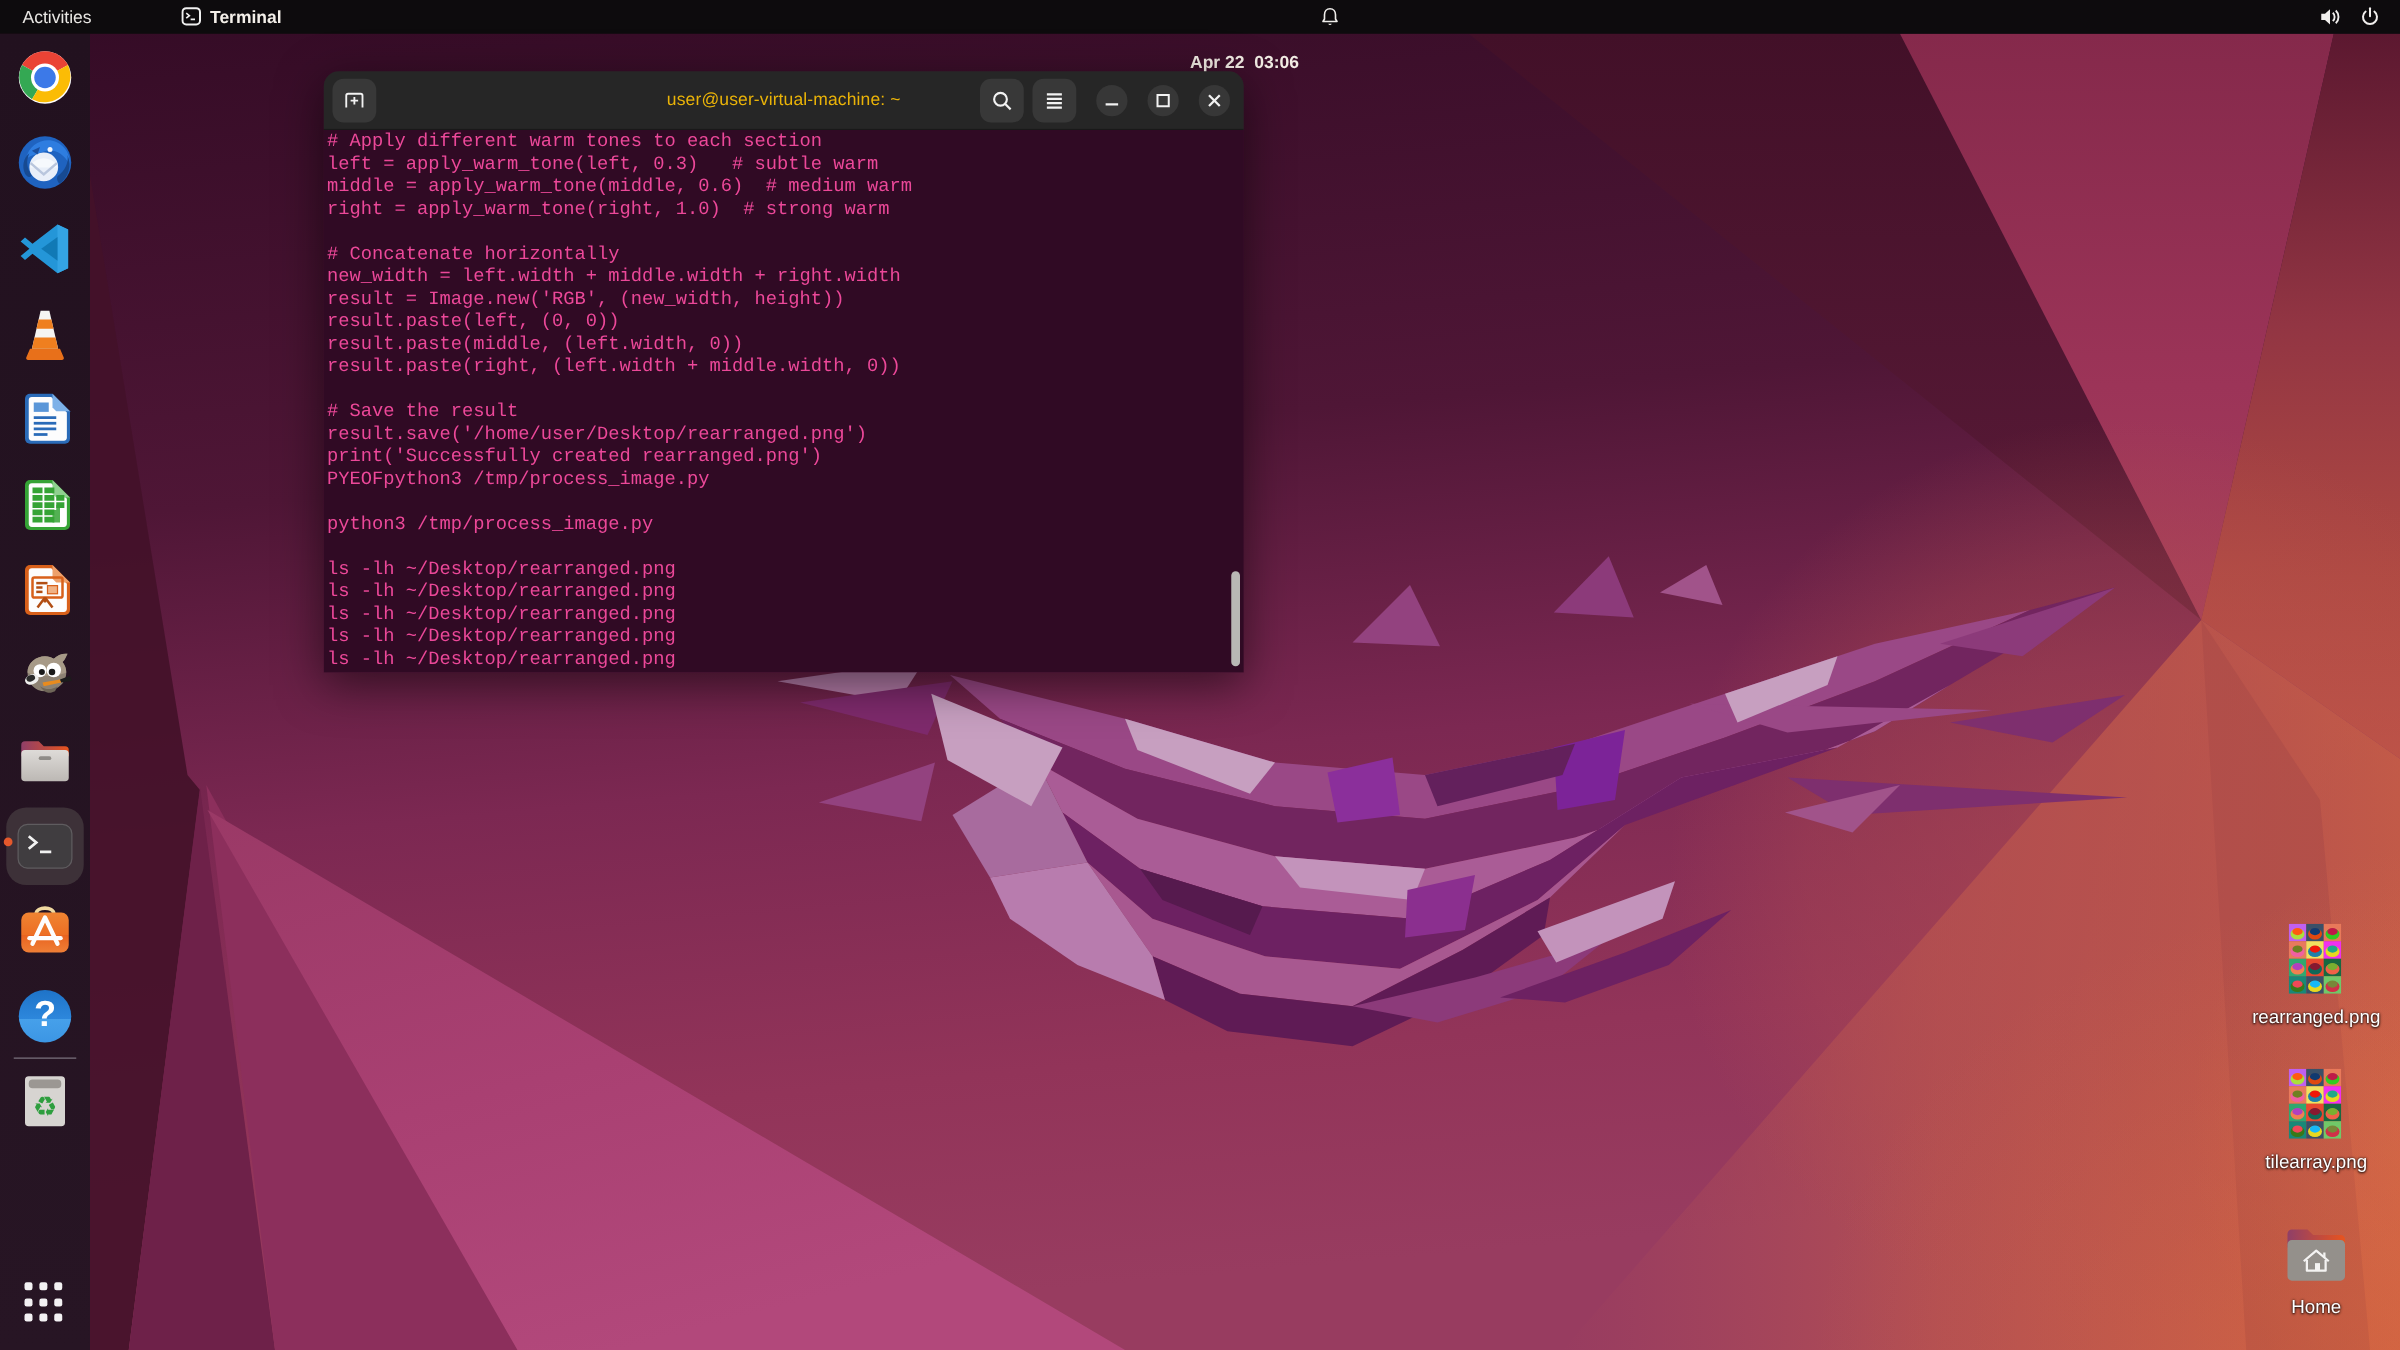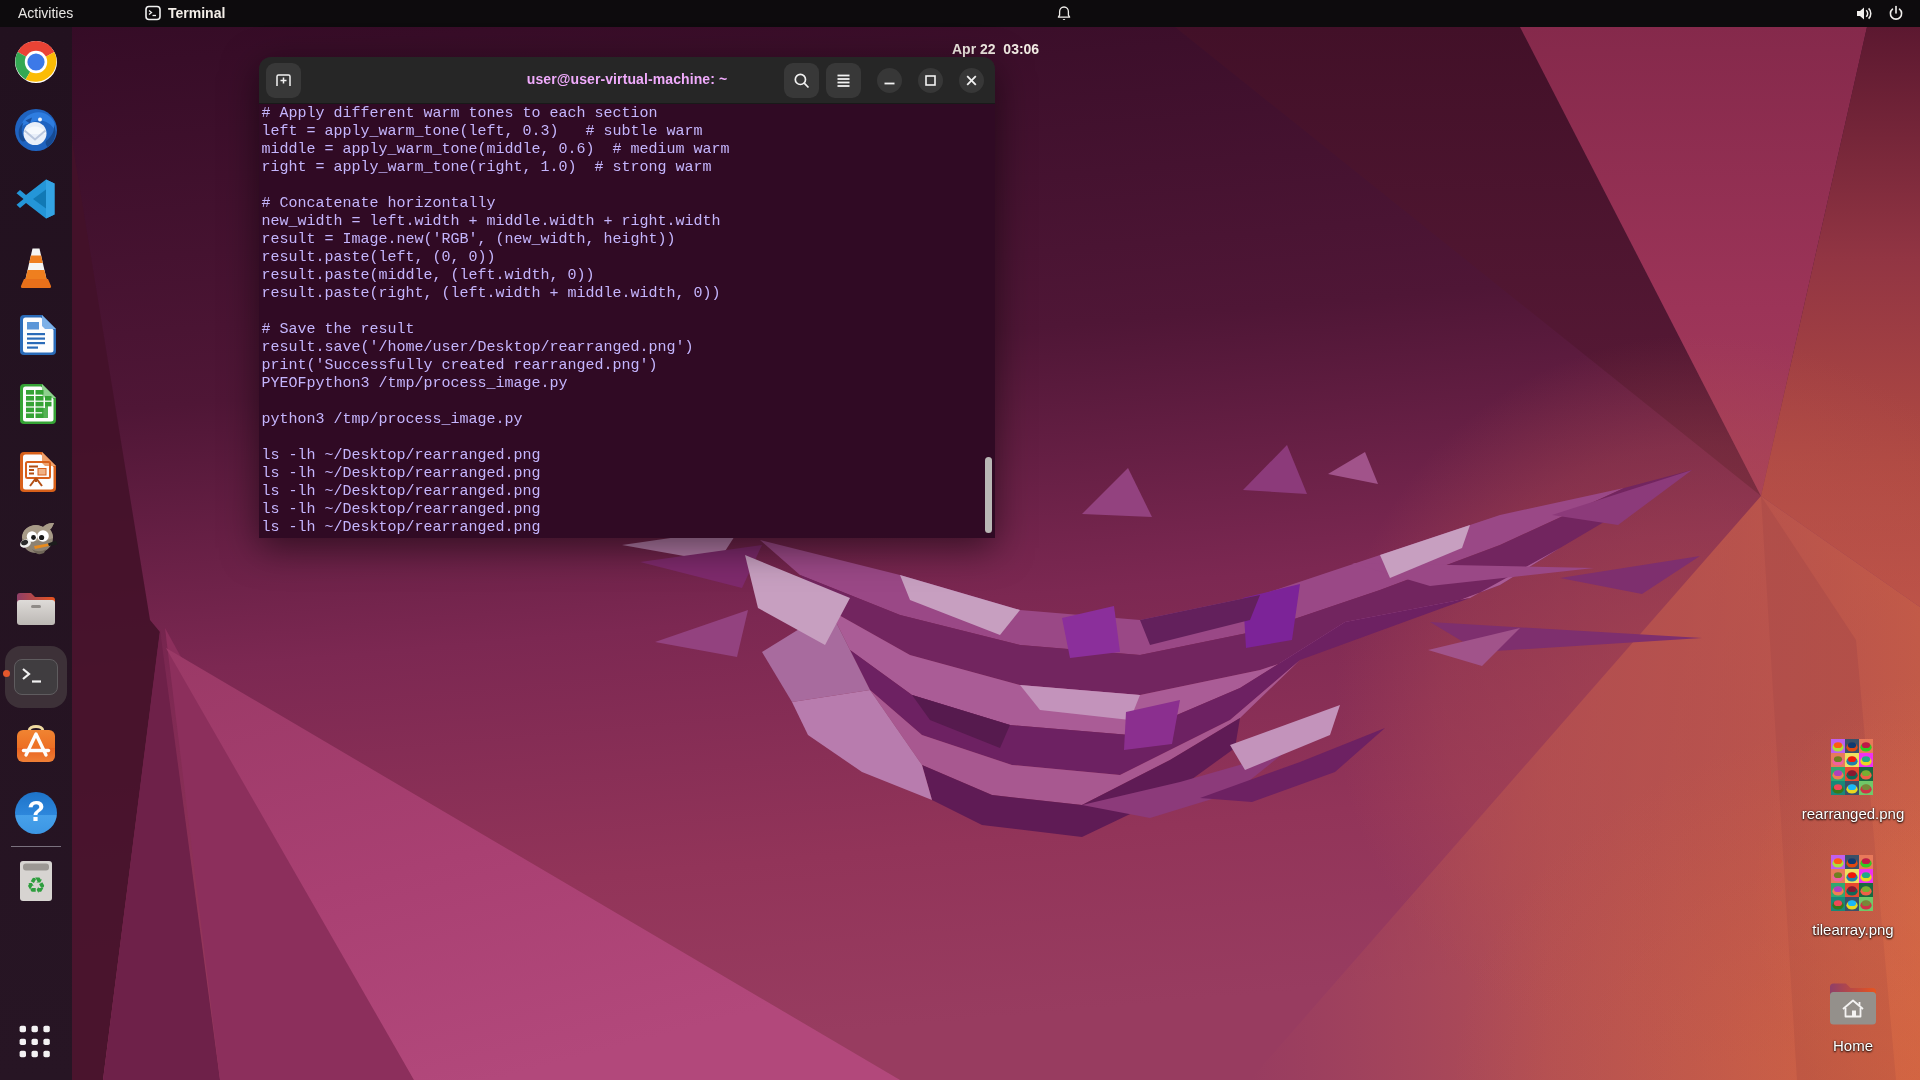--- a/index.html
+++ b/index.html
@@ -14,25 +14,25 @@
   #tb-bell { position:absolute; left:1056px; top:5px; }
   #tb-right { position:absolute; left:1856px; top:5px; }
 
   
   #dock { position:absolute; left:0; top:27px; width:72px; height:1053px; background:linear-gradient(180deg,#22111f,#271524); }
   .dicon { position:absolute; left:12px; width:48px; height:48px; }
 
   
   #term { position:absolute; left:259px; top:57px; width:736px; height:481px; border-radius:12px 12px 0 0; box-shadow:0 10px 36px rgba(0,0,0,.5); }
   #titlebar { position:absolute; left:0; top:0; width:100%; height:47px; background:#262626; border-radius:12px 12px 0 0; border-bottom:1px solid #191919; }
-  #title { position:absolute; width:100%; text-align:center; top:14px; color:#f0abfc; font-weight:bold; font-size:14px; letter-spacing:0.1px;}
+  #title { position:absolute; width:100%; text-align:center; top:14px; color:#eab308; font-weight:normal; font-size:14px; letter-spacing:0.1px;}
   .tbtn-sq { position:absolute; top:6px; width:35px; height:35px; background:#383838; border-radius:9px; }
   .tbtn-ci { position:absolute; top:11px; width:25px; height:25px; background:#373737; border-radius:50%; }
   #tbody { position:absolute; left:0; top:47px; width:736px; height:434px; background:#300a24; }
-  #tbody pre { position:absolute; left:2.5px; top:1px; font-family:"Liberation Mono", monospace; font-size:15px; line-height:18px; color:#c4b5fd; }
+  #tbody pre { position:absolute; left:2.5px; top:1px; font-family:"Liberation Mono", monospace; font-size:15px; line-height:18px; color:#ec4899; }
   #scrollbar { position:absolute; right:3.5px; top:353px; width:7px; height:76px; border-radius:4px; background:#b9b7b5; }
 
   
   .desk-label { position:absolute; color:#ffffff; font-size:15px; text-align:center; text-shadow:0 1px 2px rgba(0,0,0,.95), 0 0 2px rgba(0,0,0,.8); }
 </style>
 </head>
 <body>
 
 <svg id="wall" viewBox="0 0 1920 1080" preserveAspectRatio="none">
   <defs>

